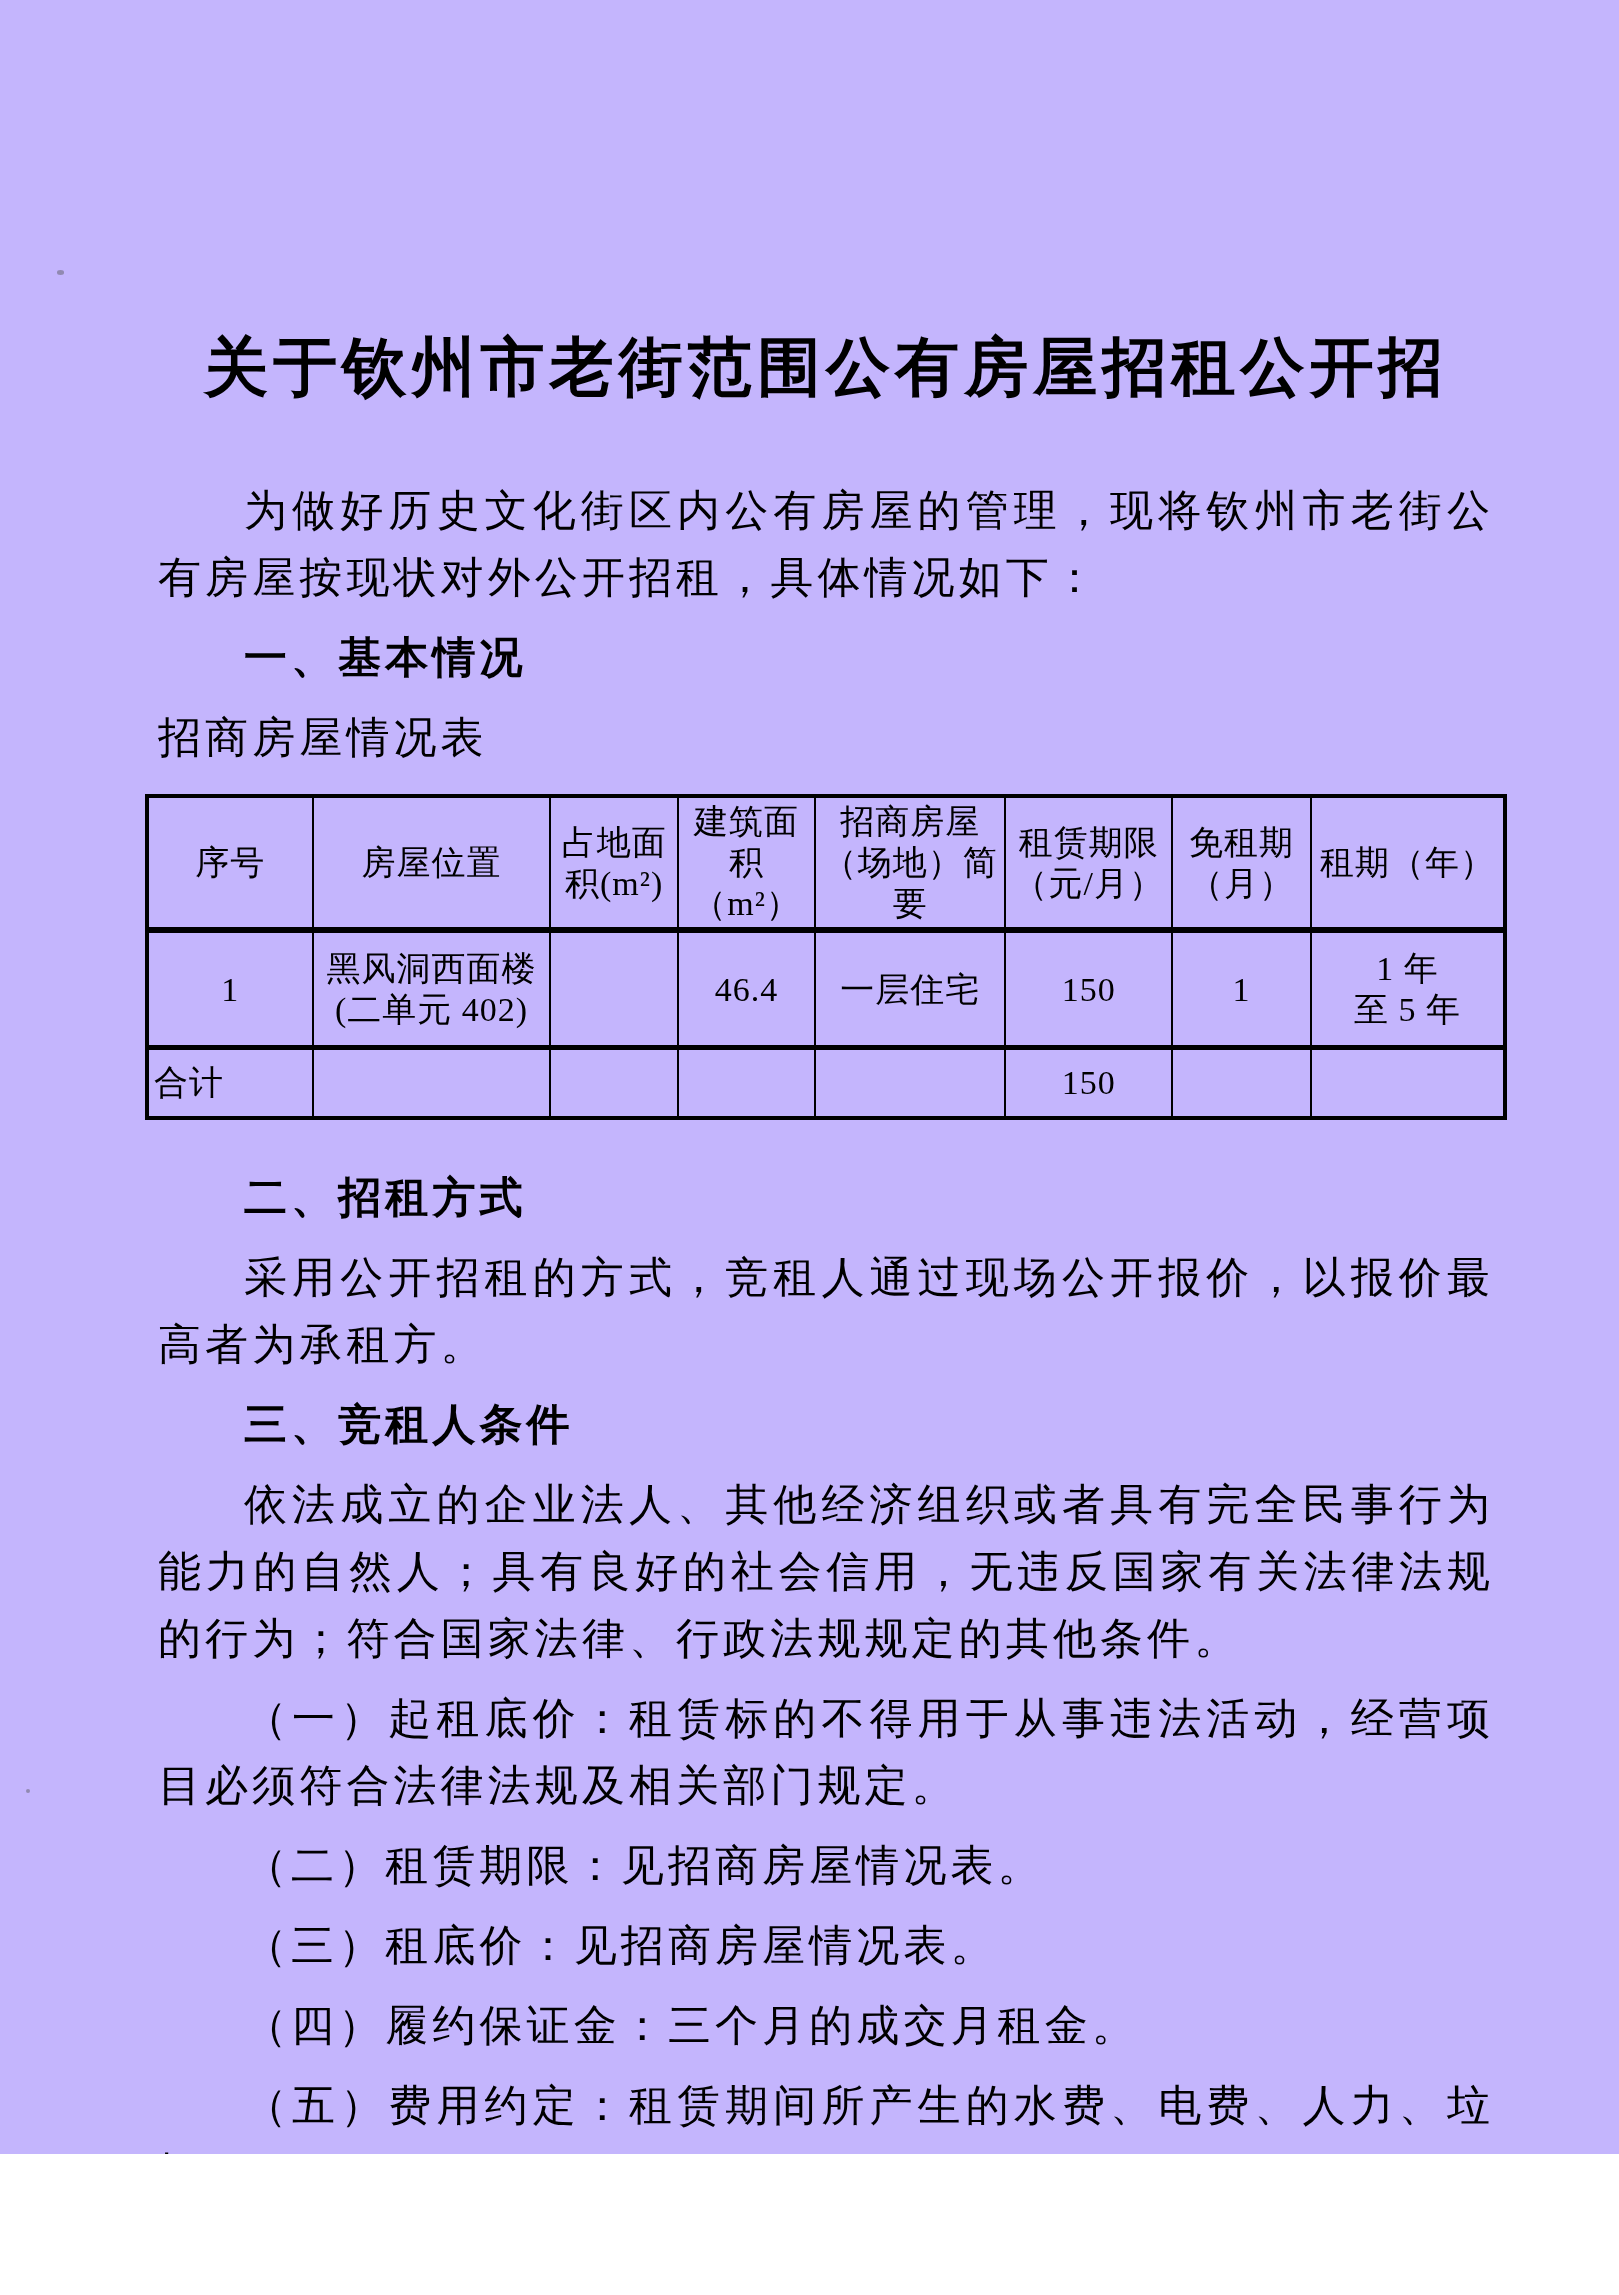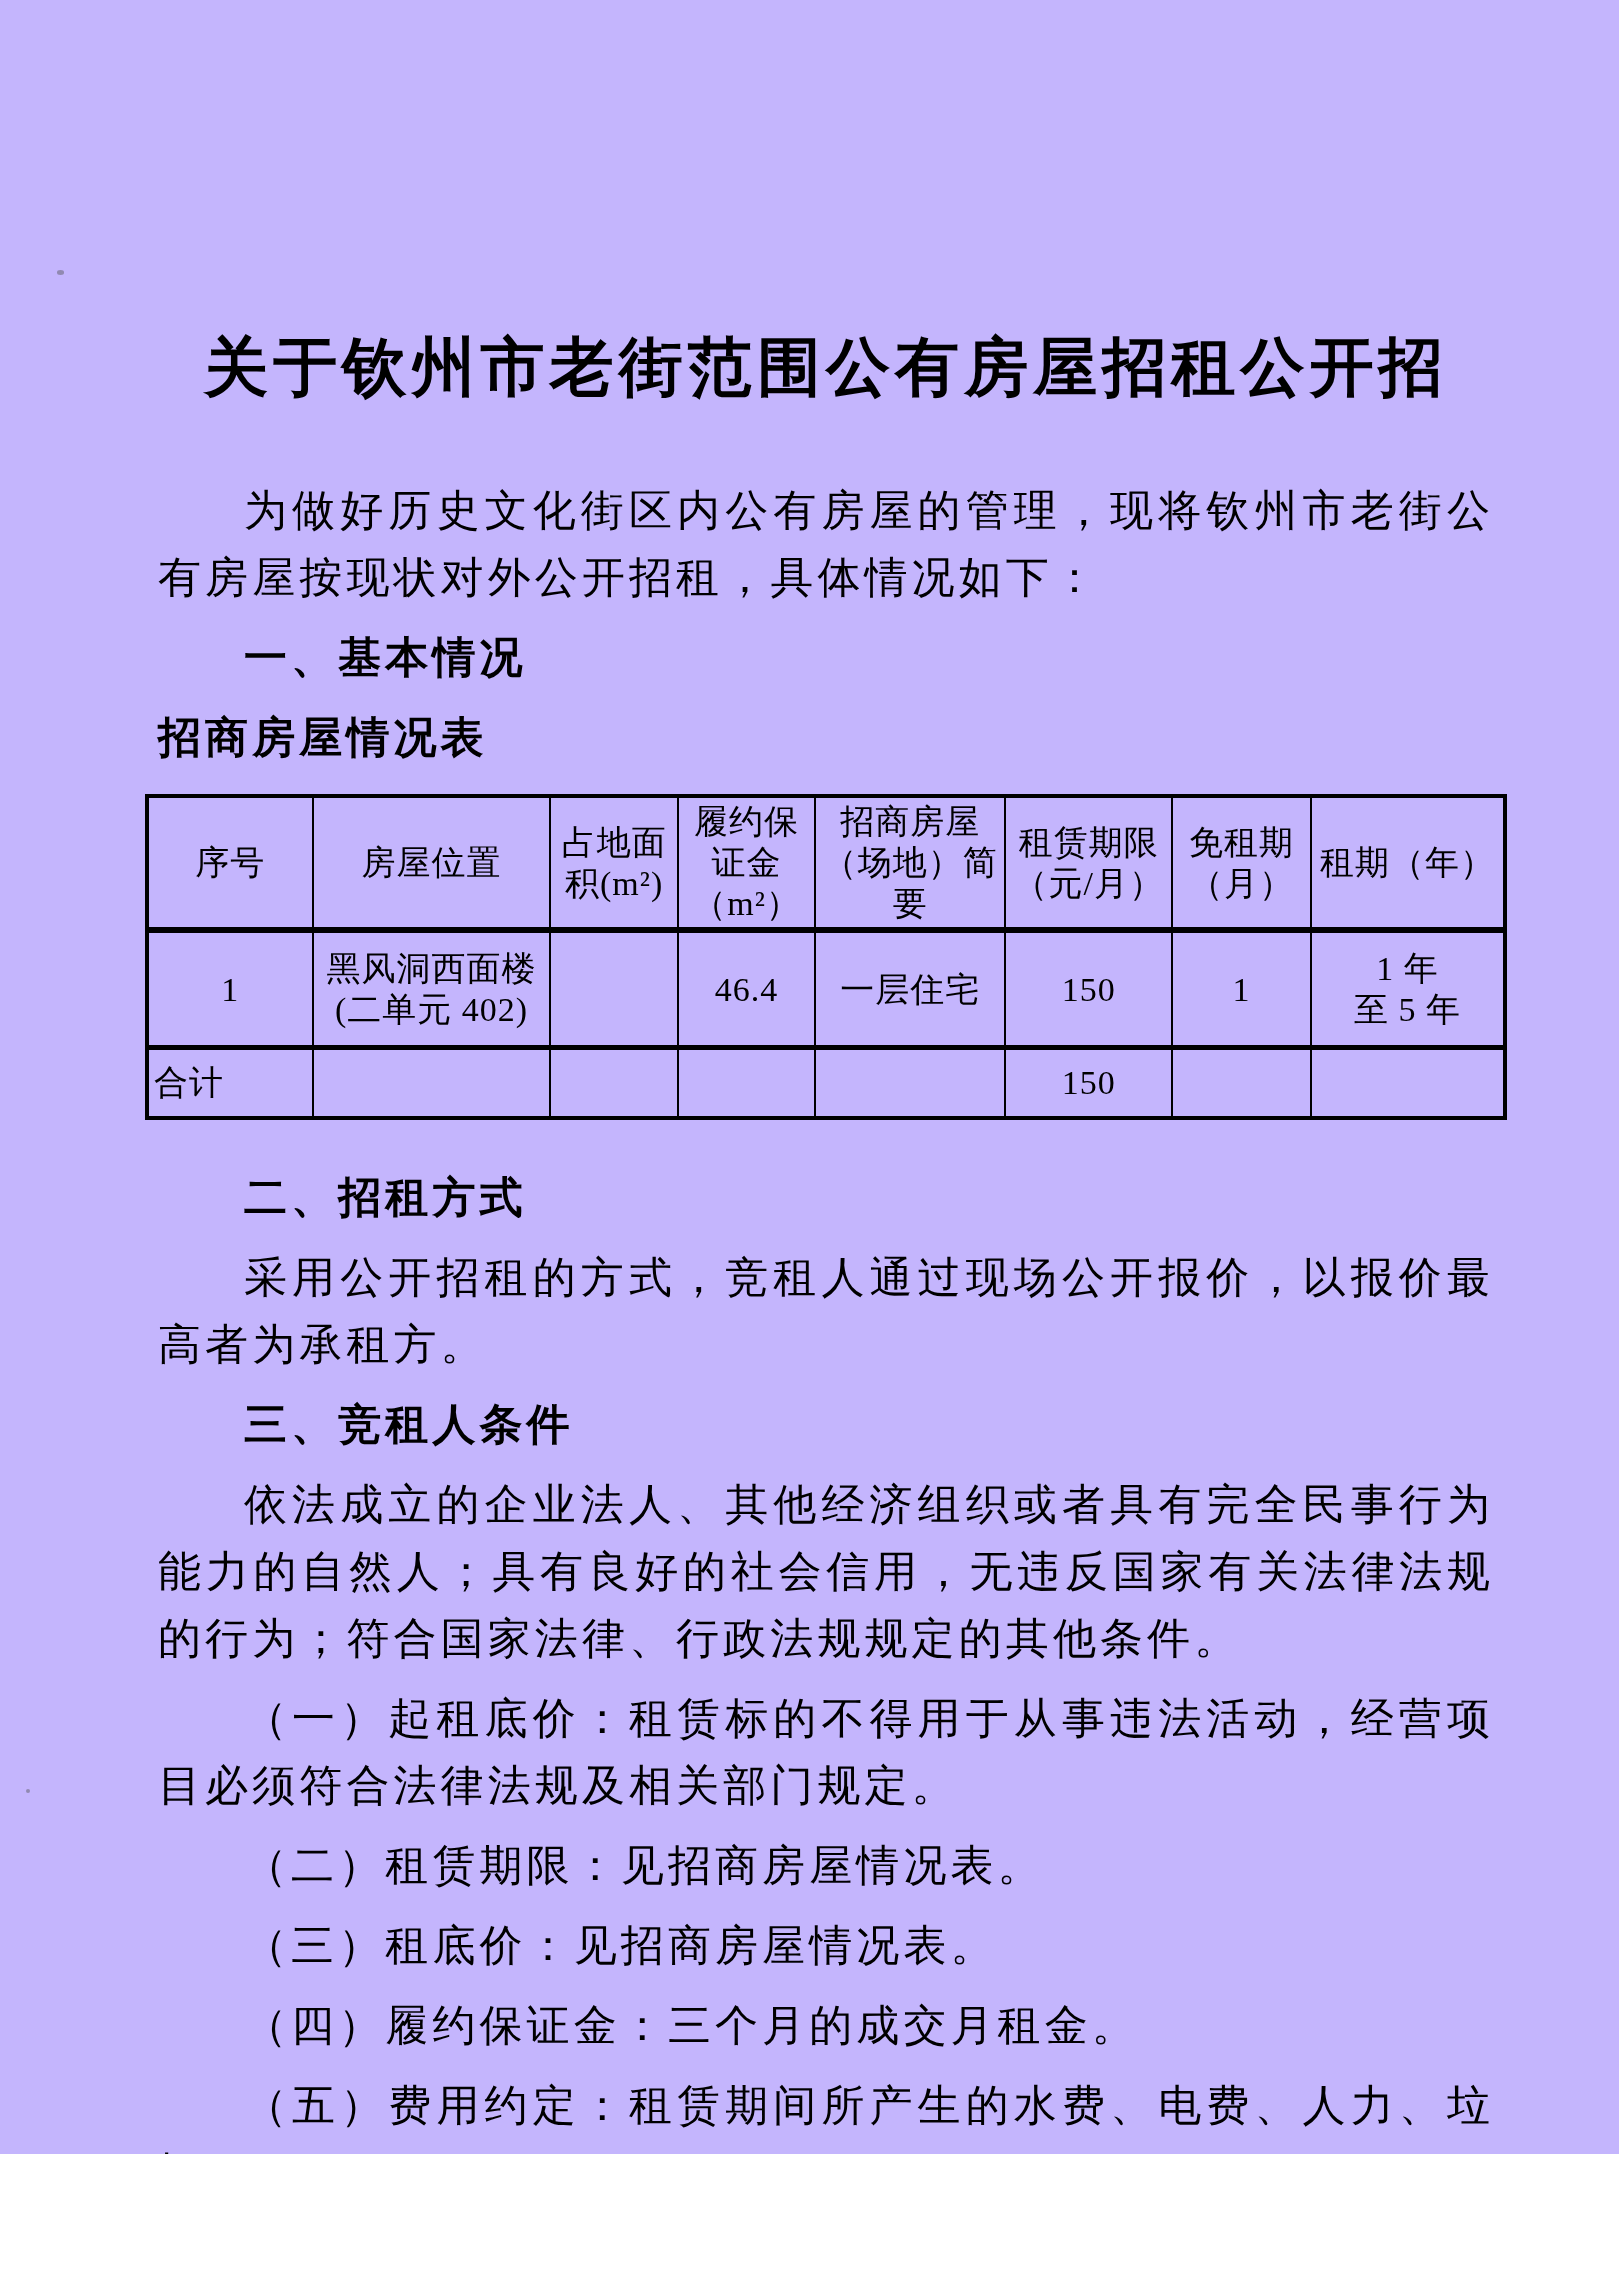--- a/index.html
+++ b/index.html
@@ -34,21 +34,21 @@
     text-indent:2em;
   }
   .intro { margin-top:46px; }
   .heading {
     font-family:"Liberation Sans","DejaVu Sans",sans-serif;
     font-weight:900;
     text-indent:2em;
   }
   .caption {
     font-family:"Liberation Sans","DejaVu Sans",sans-serif;
-    font-weight:700;
+    font-weight:400;
     text-indent:0;
   }
   .force-justify { text-align-last:justify; }
   table.housing {
     width:100%;
     border-collapse:collapse;
     table-layout:fixed;
     margin:23px 0 44px 0;
     border:4.6px solid #000;
     font-size:34px;
@@ -105,21 +105,21 @@
       <col style="width:14.0%">
       <col style="width:12.3%">
       <col style="width:10.2%">
       <col style="width:14.3%">
     </colgroup>
     <thead>
       <tr>
         <th>序号</th>
         <th>房屋位置</th>
         <th>占地面积(m²)</th>
-        <th>履约保证金（m²）</th>
+        <th>建筑面积（m²）</th>
         <th>招商房屋（场地）简要</th>
         <th>租赁期限（元/月）</th>
         <th>免租期（月）</th>
         <th>租期（年）</th>
       </tr>
     </thead>
     <tbody>
       <tr class="data-row">
         <td>1</td>
         <td>黑风洞西面楼(二单元 402)</td>

